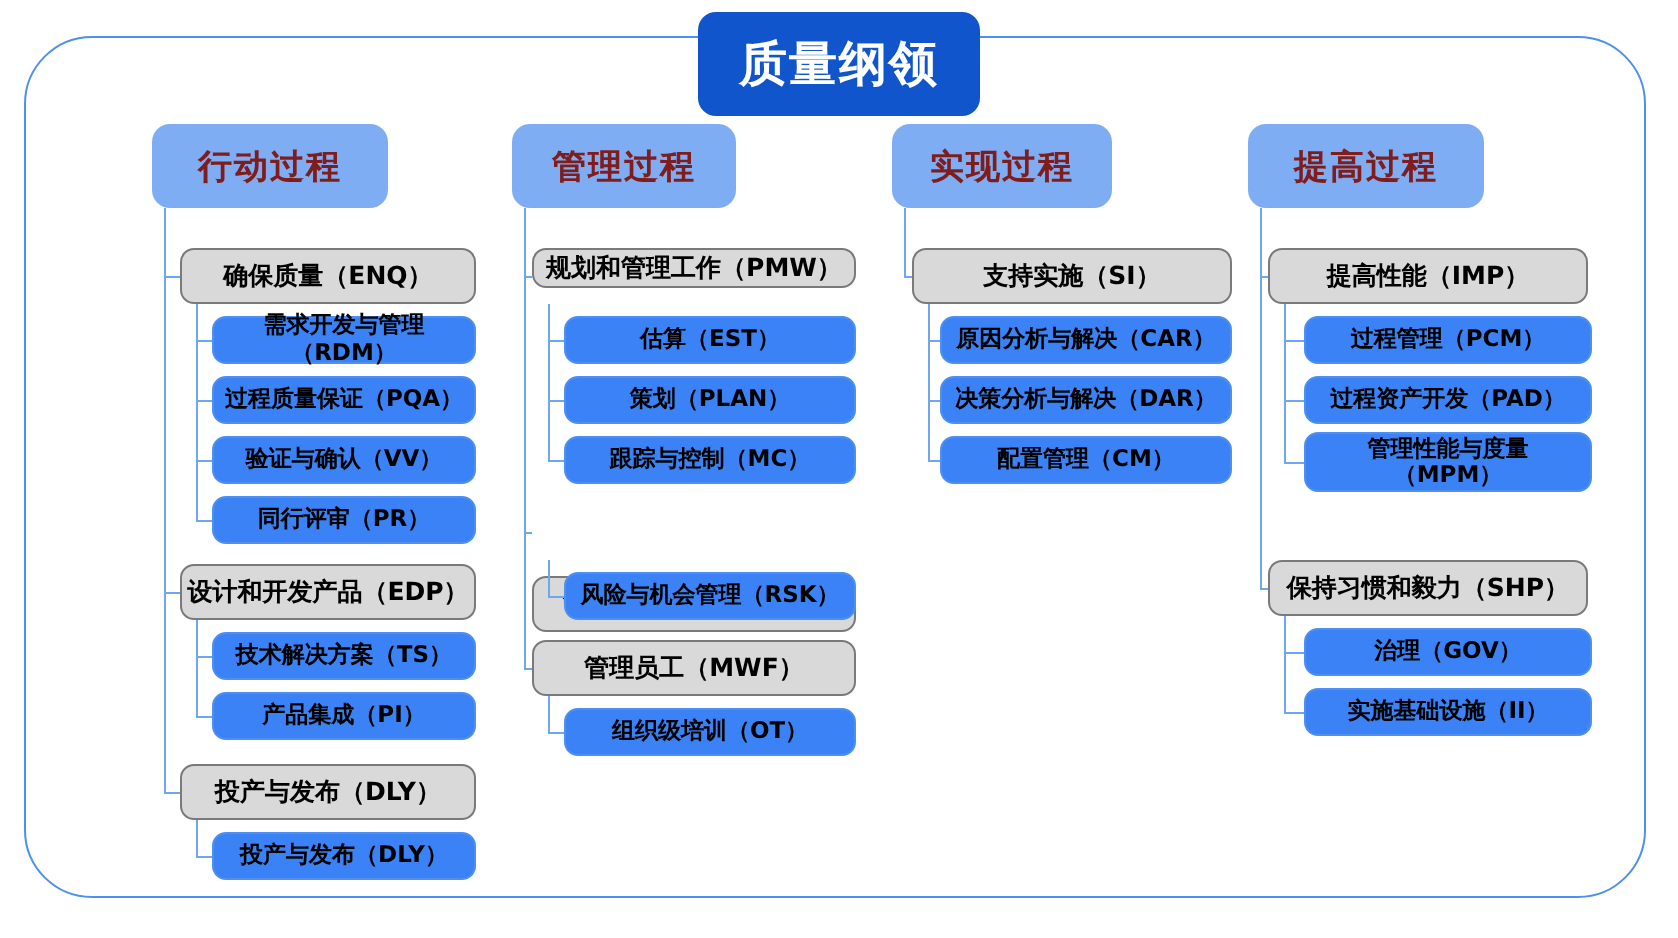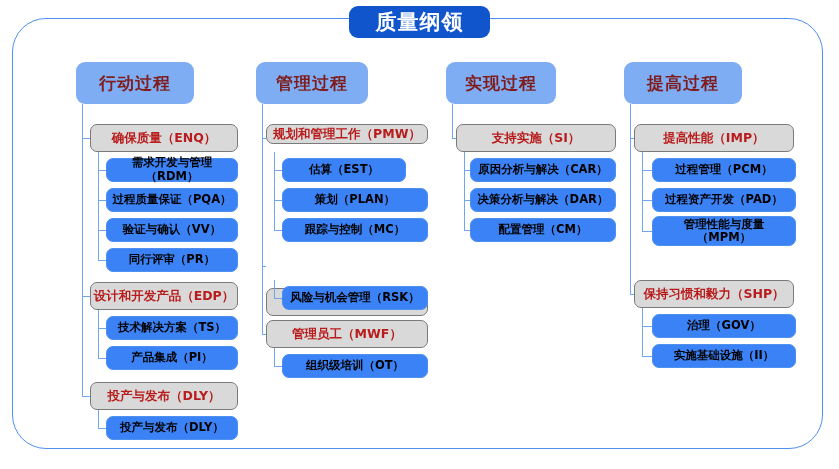--- a/index.html
+++ b/index.html
@@ -27,25 +27,25 @@
     border: 1.6px solid #4d90f0;
     border-radius: 34px;
     box-sizing: border-box;
   }
   
   .root-title {
     position: absolute;
     left: 349px;
     top: 6px;
     width: 141px;
-    height: 32px;
+    height: 52px;
     background: #1155cc;
     border-radius: 9px;
     color: #ffffff;
-    font-size: 21px;
+    font-size: 24px;
     font-weight: bold;
     letter-spacing: 1px;
     display: flex;
     align-items: center;
     justify-content: center;
     box-sizing: border-box;
   }
   
   .column {
     position: absolute;
@@ -77,21 +77,21 @@
     position: absolute;
     height: 1.4px;
     background: #6fa6ef;
   }
   
   .group-box {
     position: absolute;
     background: #d9d9d9;
     border: 1.3px solid #7a7a7a;
     border-radius: 7px;
-    color: #b91c1c;
+    color: #000000;
     font-size: 12.5px;
     font-weight: bold;
     display: flex;
     align-items: center;
     justify-content: center;
     box-sizing: border-box;
     text-align: center;
     line-height: 1.15;
   }
   
@@ -155,21 +155,21 @@
         <div class="stub" style="left: 36px; top: 366px; width: 8px;"></div>
         <div class="leaf-box" style="left: 44px; top: 354px; width: 132px; height: 24px;">投产与发布（DLY）</div>
       </div>
       <div class="column" style="left: 244px;">
         <div class="col-header" style="left: 12px; width: 112px;">管理过程</div>
         <div class="col-spine" style="left: 18px; top: 42px; height: 230px;"></div>
         <div class="stub" style="left: 18px; top: 76px; width: 4px;"></div>
         <div class="group-box" style="left: 22px; top: 62px; width: 162px; height: 20px;">规划和管理工作（PMW）</div>
         <div class="grp-spine" style="left: 30px; top: 90px; height: 78px;"></div>
         <div class="stub" style="left: 30px; top: 108px; width: 8px;"></div>
-        <div class="leaf-box" style="left: 38px; top: 96px; width: 124px; height: 24px; text-align: right;">估算（EST）</div>
+        <div class="leaf-box" style="left: 38px; top: 96px; width: 146px; height: 24px; text-align: right;">估算（EST）</div>
         <div class="stub" style="left: 30px; top: 138px; width: 8px;"></div>
         <div class="leaf-box" style="left: 38px; top: 126px; width: 146px; height: 24px;">策划（PLAN）</div>
         <div class="stub" style="left: 30px; top: 168px; width: 8px;"></div>
         <div class="leaf-box" style="left: 38px; top: 156px; width: 146px; height: 24px;">跟踪与控制（MC）</div>
         <div class="stub" style="left: 18px; top: 204px; width: 4px;"></div>
         <div class="group-box" style="left: 22px; top: 190px; width: 162px; height: 28px; margin-top: 36px;">管理业务弹性（MBR）</div>
         <div class="grp-spine" style="left: 30px; top: 218px; height: 18px;"></div>
         <div class="stub" style="left: 30px; top: 236px; width: 8px;"></div>
         <div class="leaf-box" style="left: 38px; top: 224px; width: 146px; height: 24px;">风险与机会管理（RSK）</div>
         <div class="stub" style="left: 18px; top: 272px; width: 4px;"></div>

